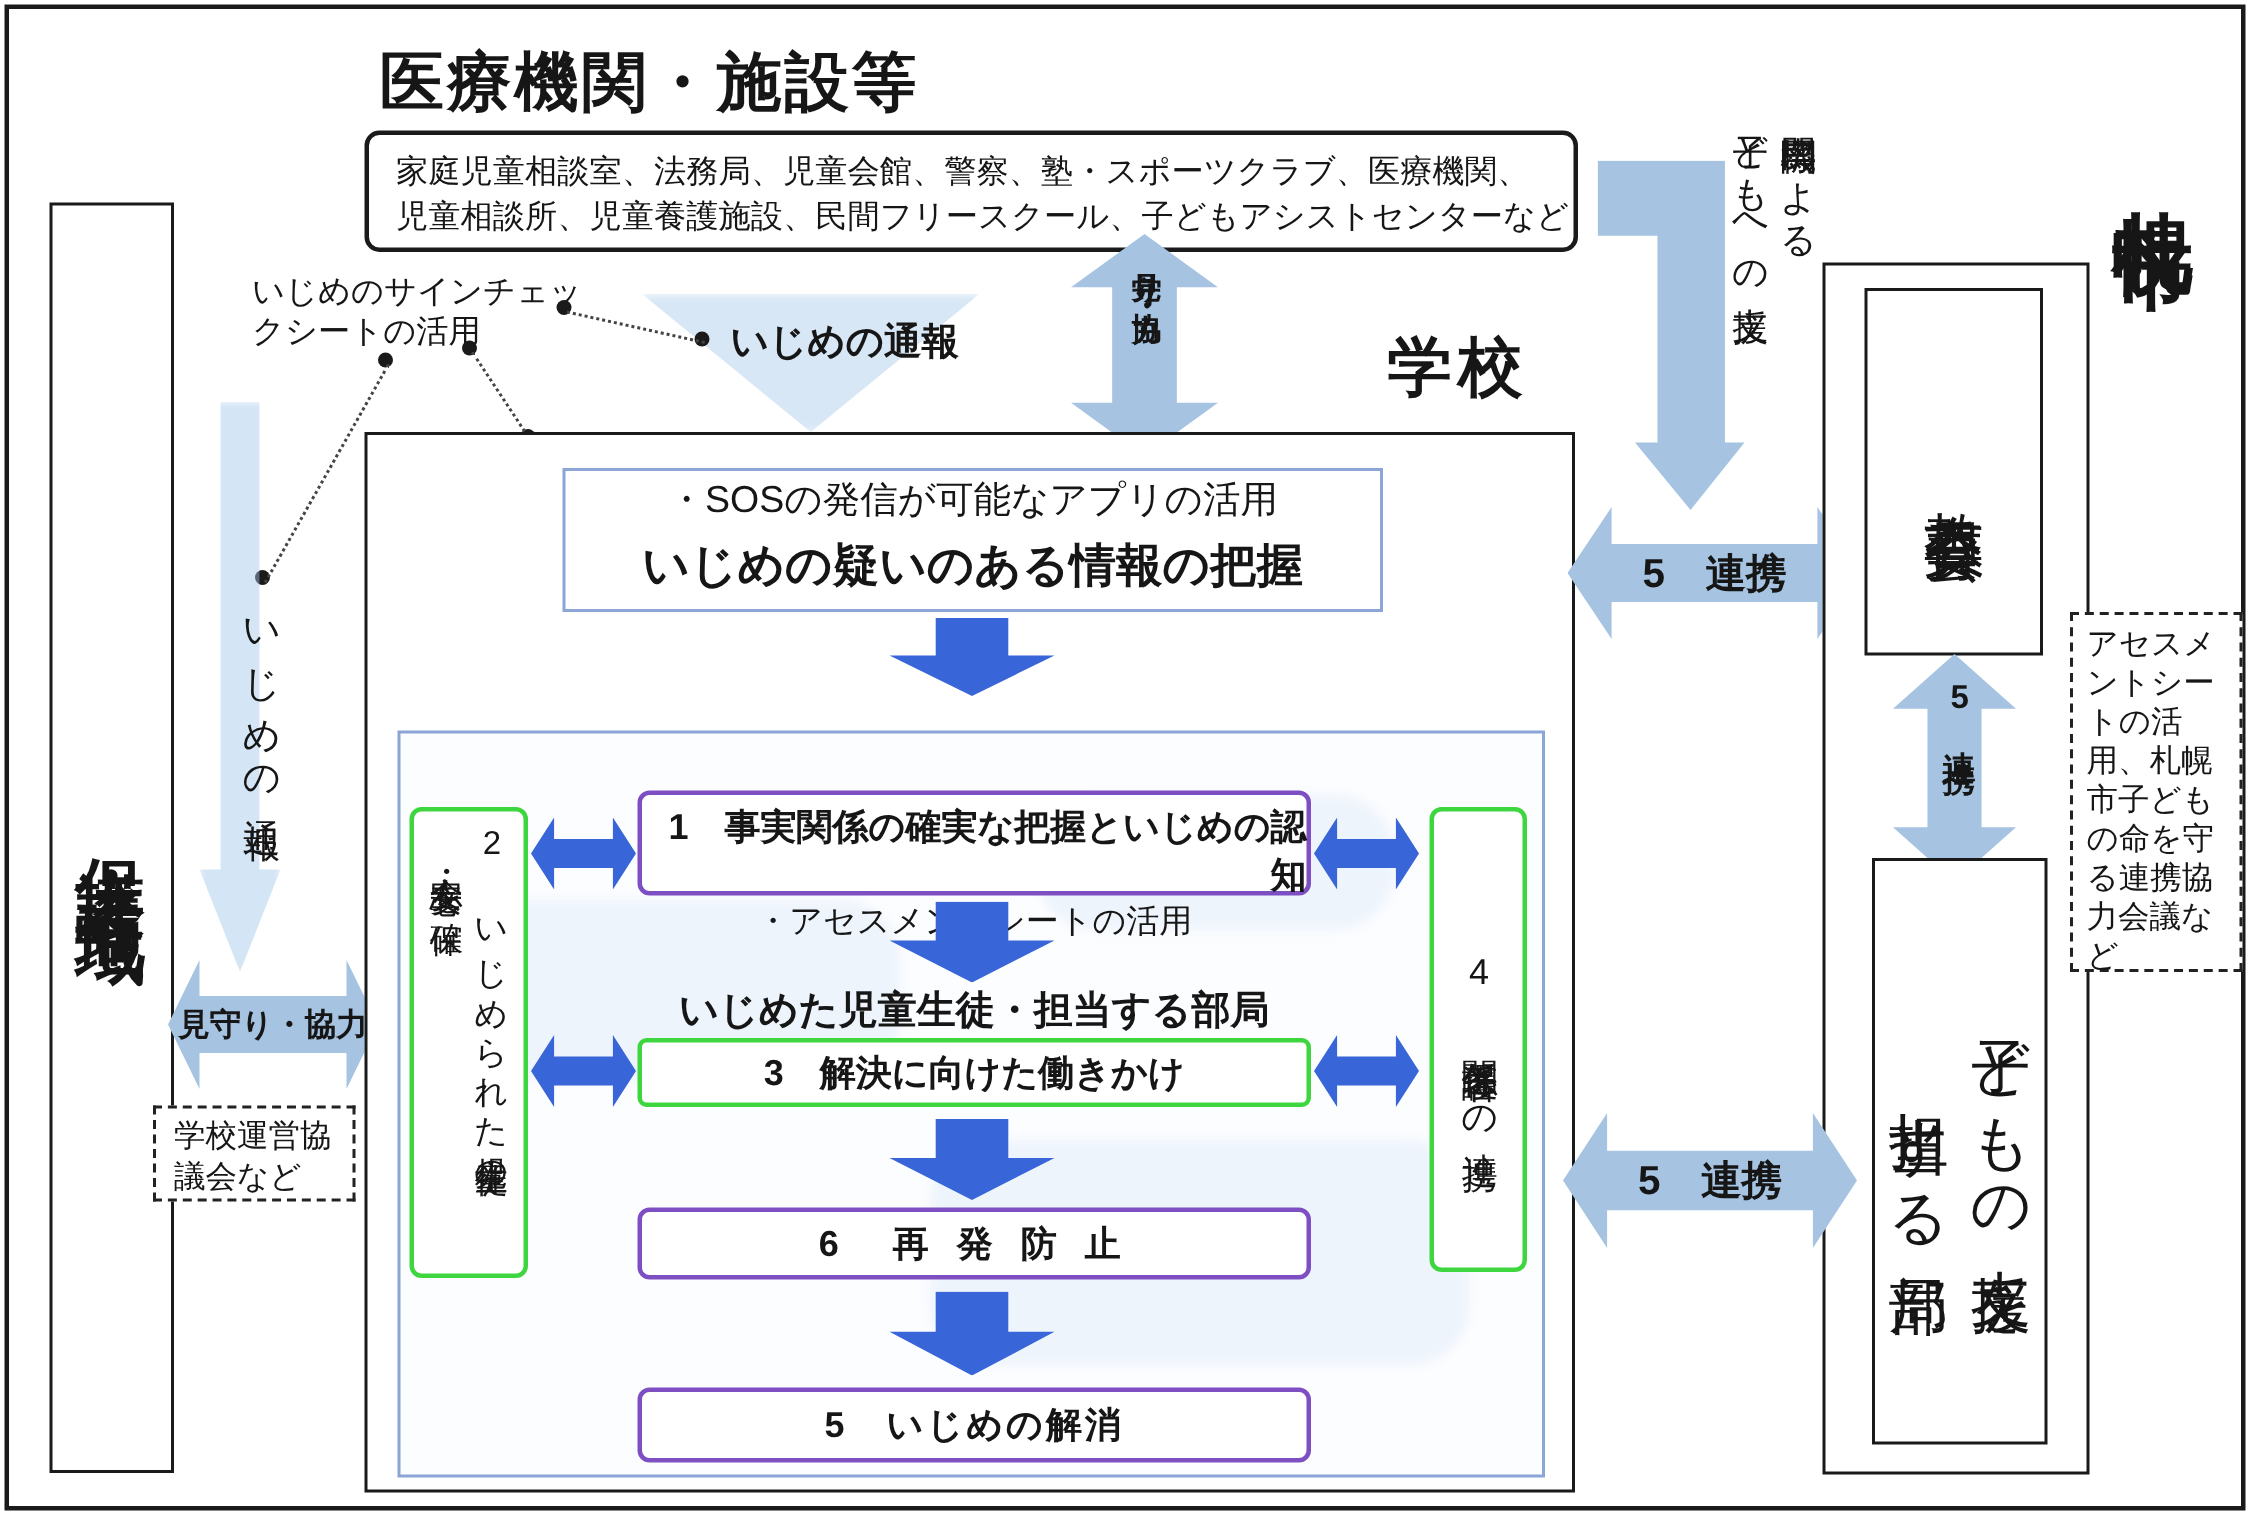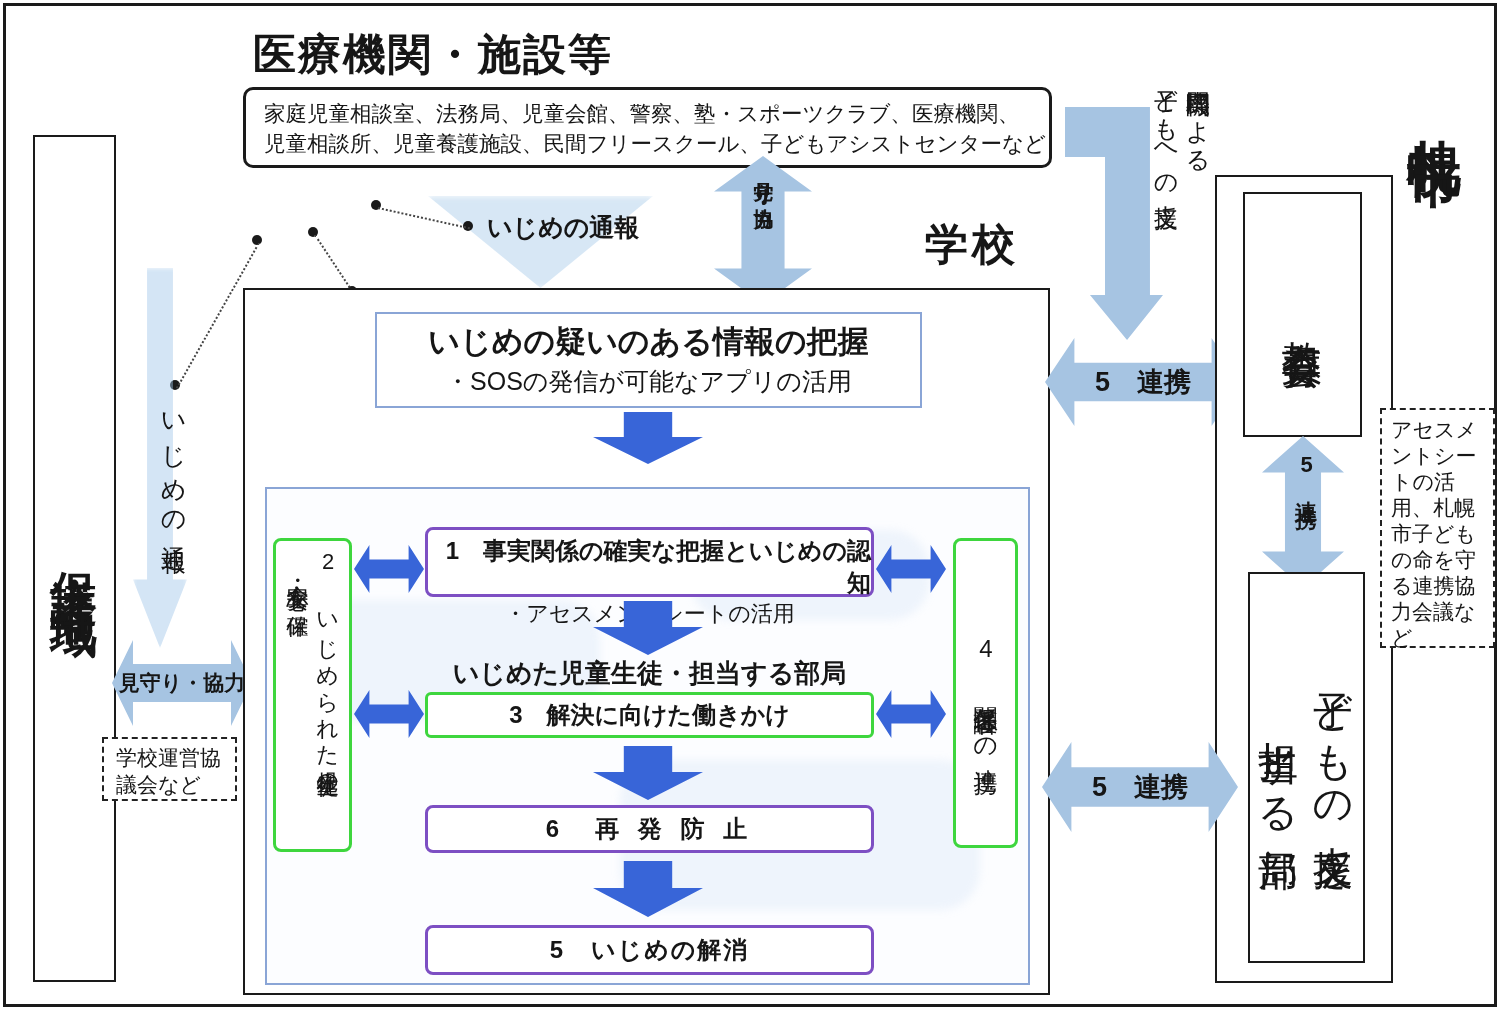--- a/index.html
+++ b/index.html
@@ -39,20 +39,24 @@
     <div>家庭児童相談室、法務局、児童会館、警察、塾・スポーツクラブ、医療機関、</div>
     <div>児童相談所、児童養護施設、民間フリースクール、子どもアシストセンターなど</div>
   </div>
 
   <div class="abs vdbl-l" style="left:714px;top:156px;width:98px;height:148px;"></div>
   <div class="abs vt" style="left:751px;top:166px;font-size:20px;font-weight:600;letter-spacing:1px;">見守り・協力</div>
 
   <div class="abs fade-tri" style="left:428px;top:196px;width:225px;height:92px;"></div>
   <div class="abs" style="left:487px;top:211px;font-size:25px;font-weight:600;">いじめの通報</div>
 
+  <div class="abs" style="left:168px;top:181px;font-size:21.5px;line-height:27px;font-weight:500;">
+    <div>いじめのサインチェッ</div>
+    <div>クシートの活用</div>
+  </div>
   <div class="dot" style="left:371px;top:200px;"></div>
   <div class="dot" style="left:463px;top:221px;"></div>
   <div class="dot" style="left:252px;top:235px;"></div>
   <div class="dot" style="left:308px;top:227px;"></div>
   <div class="dot" style="left:347px;top:286px;"></div>
   <div class="dot" style="left:170px;top:380px;"></div>
   <div class="dotline" style="left:378px;top:207px;width:94px;transform:rotate(12.5deg);"></div>
   <div class="dotline" style="left:315px;top:234px;width:71px;transform:rotate(56.5deg);"></div>
   <div class="dotline" style="left:259px;top:242px;width:167px;transform:rotate(119.5deg);"></div>
 
@@ -68,22 +72,22 @@
 
   <div class="bx dashed" style="left:102px;top:737px;width:135px;height:64px;padding:5px 0 0 12px;font-size:21px;line-height:27px;font-weight:500;">
     <div>学校運営協</div>
     <div>議会など</div>
   </div>
 
   <div class="abs" style="left:925px;top:216px;font-size:43px;font-weight:600;letter-spacing:4px;">学校</div>
   <div class="bx black" style="left:243px;top:288px;width:807px;height:707px;border-width:2.5px;"></div>
 
   <div class="bx blue" style="left:375px;top:312px;width:547px;height:96px;text-align:center;">
+    <div style="font-size:25px;font-weight:500;margin-top:2px;">・SOSの発信が可能なアプリの活用</div>
     <div style="font-size:31px;font-weight:600;margin-top:7px;">いじめの疑いのある情報の把握</div>
-    <div style="font-size:25px;font-weight:500;margin-top:2px;">・SOSの発信が可能なアプリの活用</div>
   </div>
   <div class="abs darr" style="left:593px;top:412px;width:110px;height:52px;"></div>
 
   <div class="bx blue" style="left:265px;top:487px;width:765px;height:498px;background:#fcfdff;"></div>
   <div class="blob" style="left:300px;top:600px;width:300px;height:120px;"></div>
   <div class="blob" style="left:620px;top:760px;width:360px;height:150px;"></div>
   <div class="blob" style="left:690px;top:530px;width:240px;height:90px;"></div>
 
   <div class="bx green v2" style="left:273px;top:538px;width:79px;height:314px;padding-top:8px;">
     <span class="vt" style="font-size:22px;font-weight:500;letter-spacing:1px;">2　いじめられた児童生徒の</span>

